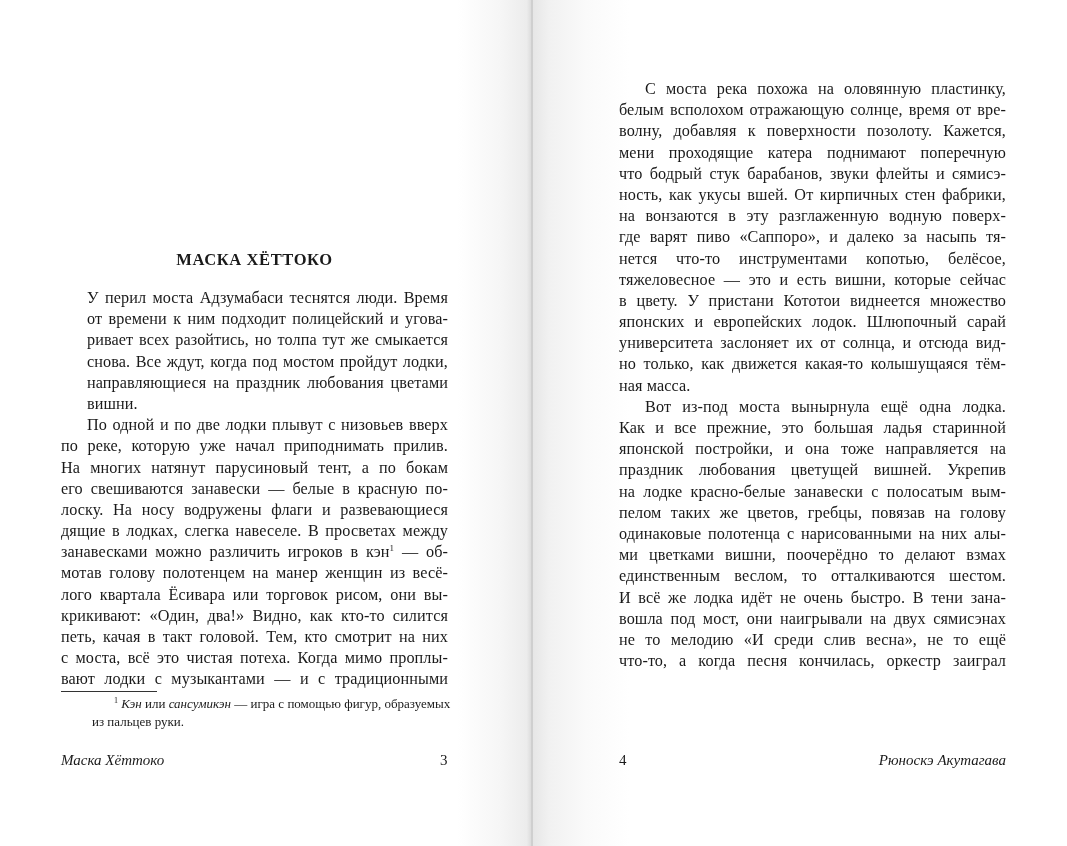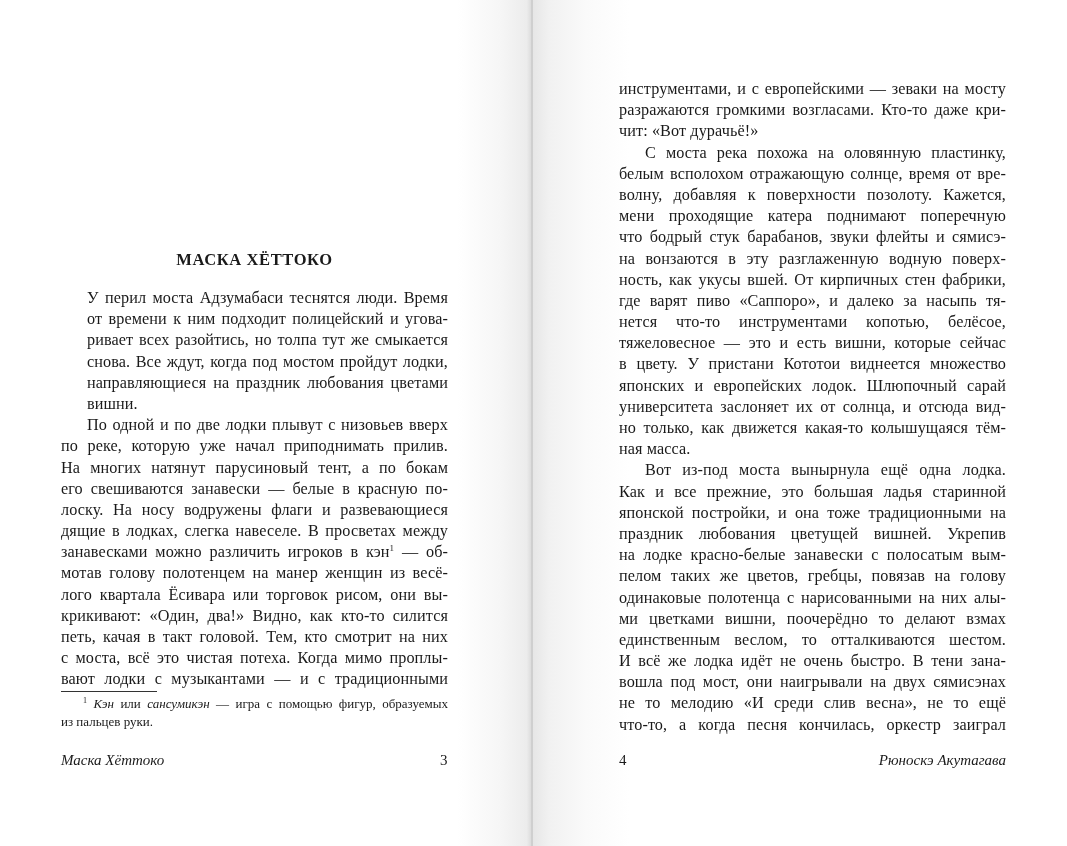--- a/index.html
+++ b/index.html
@@ -45,21 +45,21 @@
       text-align: center; font-weight: bold; font-size: 16.5px; letter-spacing: 0.6px;
     }
     sup.fn { font-size: 9px; vertical-align: 6px; line-height: 0; }
     .footnote-rule {
       position: absolute; left: 61px; top: 691px; width: 96px; height: 1px; background: #333;
     }
     .footnote {
       position: absolute; left: 61px; top: 695px; width: 387px;
       font-size: 13px; line-height: 17.5px; text-align: justify;
     }
-    .footnote .line { height: 17.5px; }
+    .footnote .line { height: 17.5px; margin-left: 31px; }
     .fn-first { padding-left: 22px; }
     .footnote sup { font-size: 8px; vertical-align: 5px; line-height: 0; }
     .footer {
       position: absolute; top: 750px; font-size: 15px; line-height: 20px;
     }
     .footer-left-title { left: 61px; font-style: italic; }
     .footer-left-num { left: 440px; }
     .footer-right-num { left: 619px; }
     .footer-right-author { left: 868px; width: 138px; text-align: right; font-style: italic; }
   </style>
@@ -103,45 +103,40 @@
   <div class="footnote">
     <span class="line fn-first"><sup>1</sup> <i>Кэн</i><span> или </span><i>сансумикэн</i><span> — игра с помощью фигур, образуемых</span></span>
     <span class="line last">из пальцев руки.</span>
   </div>
 
   <div class="footer footer-left-title">Маска Хёттоко</div>
   <div class="footer footer-left-num">3</div>
 
   <div class="text-block right-text">
     <div class="para">
-      <span class="line">инструментами, и с европейскими — зеваки на мосту</span>
-      <span class="line">разражаются громкими возгласами. Кто-то даже кри-</span>
-      <span class="line last">чит: «Вот дурачьё!»</span>
-    </div>
-    <div class="para">
       <span class="line" style="text-indent:26px">С моста река похожа на оловянную пластинку,</span>
       <span class="line">белым всполохом отражающую солнце, время от вре-</span>
       <span class="line">волну, добавляя к поверхности позолоту. Кажется,</span>
       <span class="line">мени проходящие катера поднимают поперечную</span>
       <span class="line">что бодрый стук барабанов, звуки флейты и сямисэ-</span>
+      <span class="line">ность, как укусы вшей. От кирпичных стен фабрики,</span>
       <span class="line">на вонзаются в эту разглаженную водную поверх-</span>
-      <span class="line">ность, как укусы вшей. От кирпичных стен фабрики,</span>
       <span class="line">где варят пиво «Саппоро», и далеко за насыпь тя-</span>
       <span class="line">нется что-то инструментами копотью, белёсое,</span>
       <span class="line">тяжеловесное — это и есть вишни, которые сейчас</span>
       <span class="line">в цвету. У пристани Кототои виднеется множество</span>
       <span class="line">японских и европейских лодок. Шлюпочный сарай</span>
       <span class="line">университета заслоняет их от солнца, и отсюда вид-</span>
       <span class="line">но только, как движется какая-то колышущаяся тём-</span>
       <span class="line last">ная масса.</span>
     </div>
     <div class="para">
       <span class="line" style="text-indent:26px">Вот из-под моста вынырнула ещё одна лодка.</span>
       <span class="line">Как и все прежние, это большая ладья старинной</span>
-      <span class="line">японской постройки, и она тоже традиционными на</span>
+      <span class="line">японской постройки, и она тоже направляется на</span>
       <span class="line">праздник любования цветущей вишней. Укрепив</span>
       <span class="line">на лодке красно-белые занавески с полосатым вым-</span>
       <span class="line">пелом таких же цветов, гребцы, повязав на голову</span>
       <span class="line">одинаковые полотенца с нарисованными на них алы-</span>
       <span class="line">ми цветками вишни, поочерёдно то делают взмах</span>
       <span class="line">единственным веслом, то отталкиваются шестом.</span>
       <span class="line">И всё же лодка идёт не очень быстро. В тени зана-</span>
       <span class="line">вошла под мост, они наигрывали на двух сямисэнах</span>
       <span class="line">не то мелодию «И среди слив весна», не то ещё</span>
       <span class="line">что-то, а когда песня кончилась, оркестр заиграл</span>

